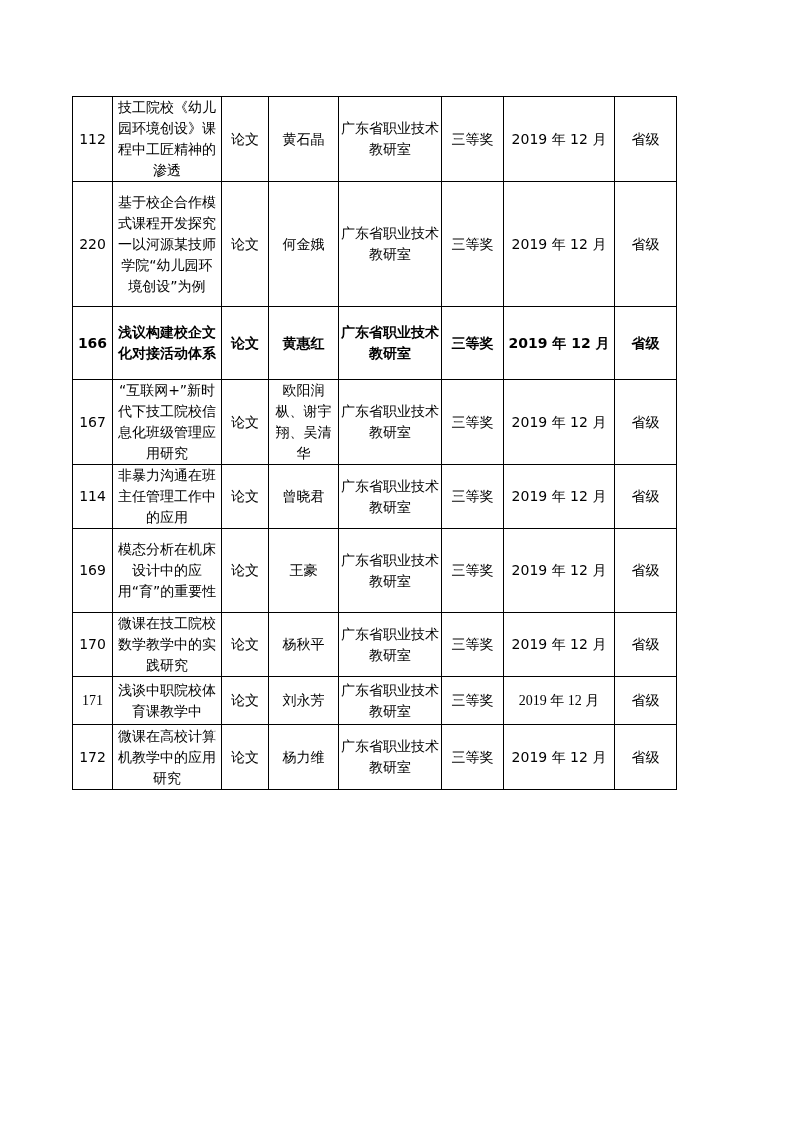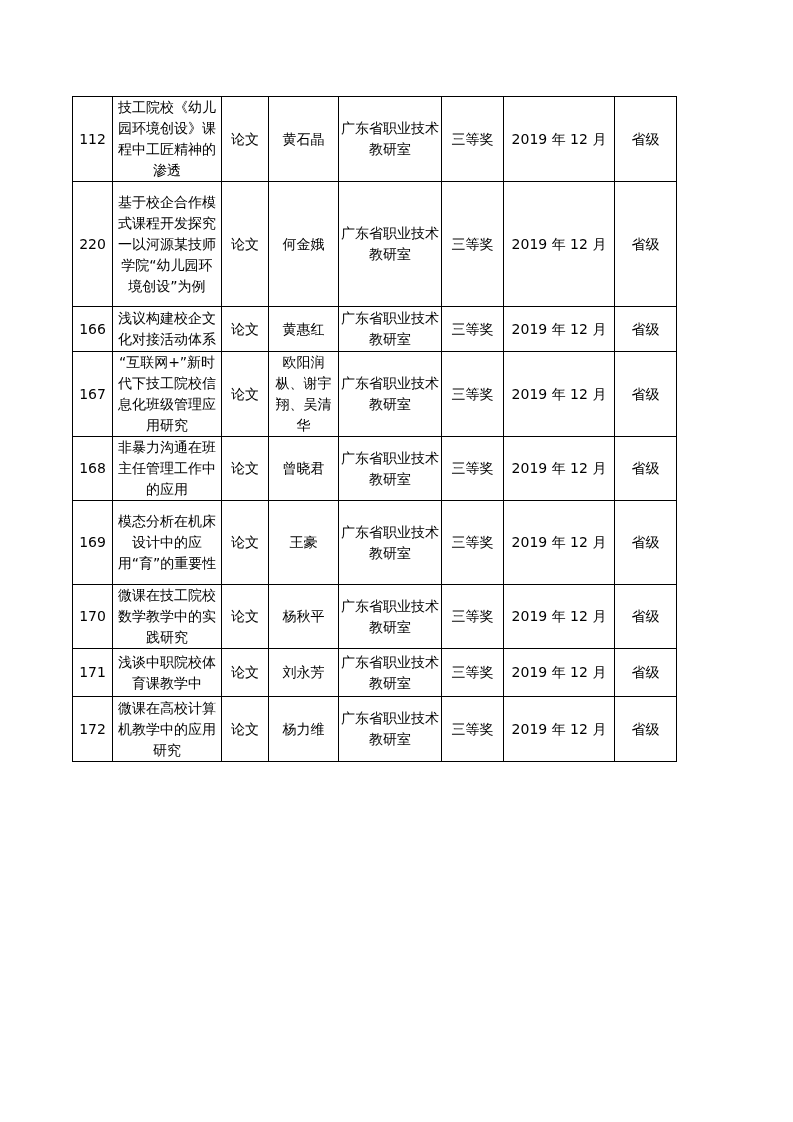--- a/index.html
+++ b/index.html
@@ -48,42 +48,42 @@
       <tr style="height: 125px;">
         <td class="num">220</td>
         <td class="title">基于校企合作模式课程开发探究一以河源某技师学院“幼儿园环境创设”为例</td>
         <td class="type">论文</td>
         <td class="author">何金娥</td>
         <td class="org">广东省职业技术教研室</td>
         <td class="award">三等奖</td>
         <td class="date">2019 年 12 月</td>
         <td class="level">省级</td>
       </tr>
-      <tr style="height: 45px;">
+      <tr style="height: 73px; font-weight: bold;">
         <td class="num">166</td>
         <td class="title">浅议构建校企文化对接活动体系</td>
         <td class="type">论文</td>
         <td class="author">黄惠红</td>
         <td class="org">广东省职业技术教研室</td>
         <td class="award">三等奖</td>
         <td class="date">2019 年 12 月</td>
         <td class="level">省级</td>
       </tr>
       <tr style="height: 84px;">
         <td class="num">167</td>
         <td class="title">“互联网+”新时代下技工院校信息化班级管理应用研究</td>
         <td class="type">论文</td>
         <td class="author">欧阳润枞、谢宇翔、吴清华</td>
         <td class="org">广东省职业技术教研室</td>
         <td class="award">三等奖</td>
         <td class="date">2019 年 12 月</td>
         <td class="level">省级</td>
       </tr>
       <tr style="height: 64px;">
-        <td class="num">168</td>
+        <td class="num">114</td>
         <td class="title">非暴力沟通在班主任管理工作中的应用</td>
         <td class="type">论文</td>
         <td class="author">曾晓君</td>
         <td class="org">广东省职业技术教研室</td>
         <td class="award">三等奖</td>
         <td class="date">2019 年 12 月</td>
         <td class="level">省级</td>
       </tr>
       <tr style="height: 84px;">
         <td class="num">169</td>
@@ -98,21 +98,21 @@
       <tr style="height: 64px;">
         <td class="num">170</td>
         <td class="title">微课在技工院校数学教学中的实践研究</td>
         <td class="type">论文</td>
         <td class="author">杨秋平</td>
         <td class="org">广东省职业技术教研室</td>
         <td class="award">三等奖</td>
         <td class="date">2019 年 12 月</td>
         <td class="level">省级</td>
       </tr>
-      <tr style="height: 48px;">
+      <tr style="height: 48px; font-family: Liberation Serif, serif;">
         <td class="num">171</td>
         <td class="title">浅谈中职院校体育课教学中</td>
         <td class="type">论文</td>
         <td class="author">刘永芳</td>
         <td class="org">广东省职业技术教研室</td>
         <td class="award">三等奖</td>
         <td class="date">2019 年 12 月</td>
         <td class="level">省级</td>
       </tr>
       <tr style="height: 65px;">

